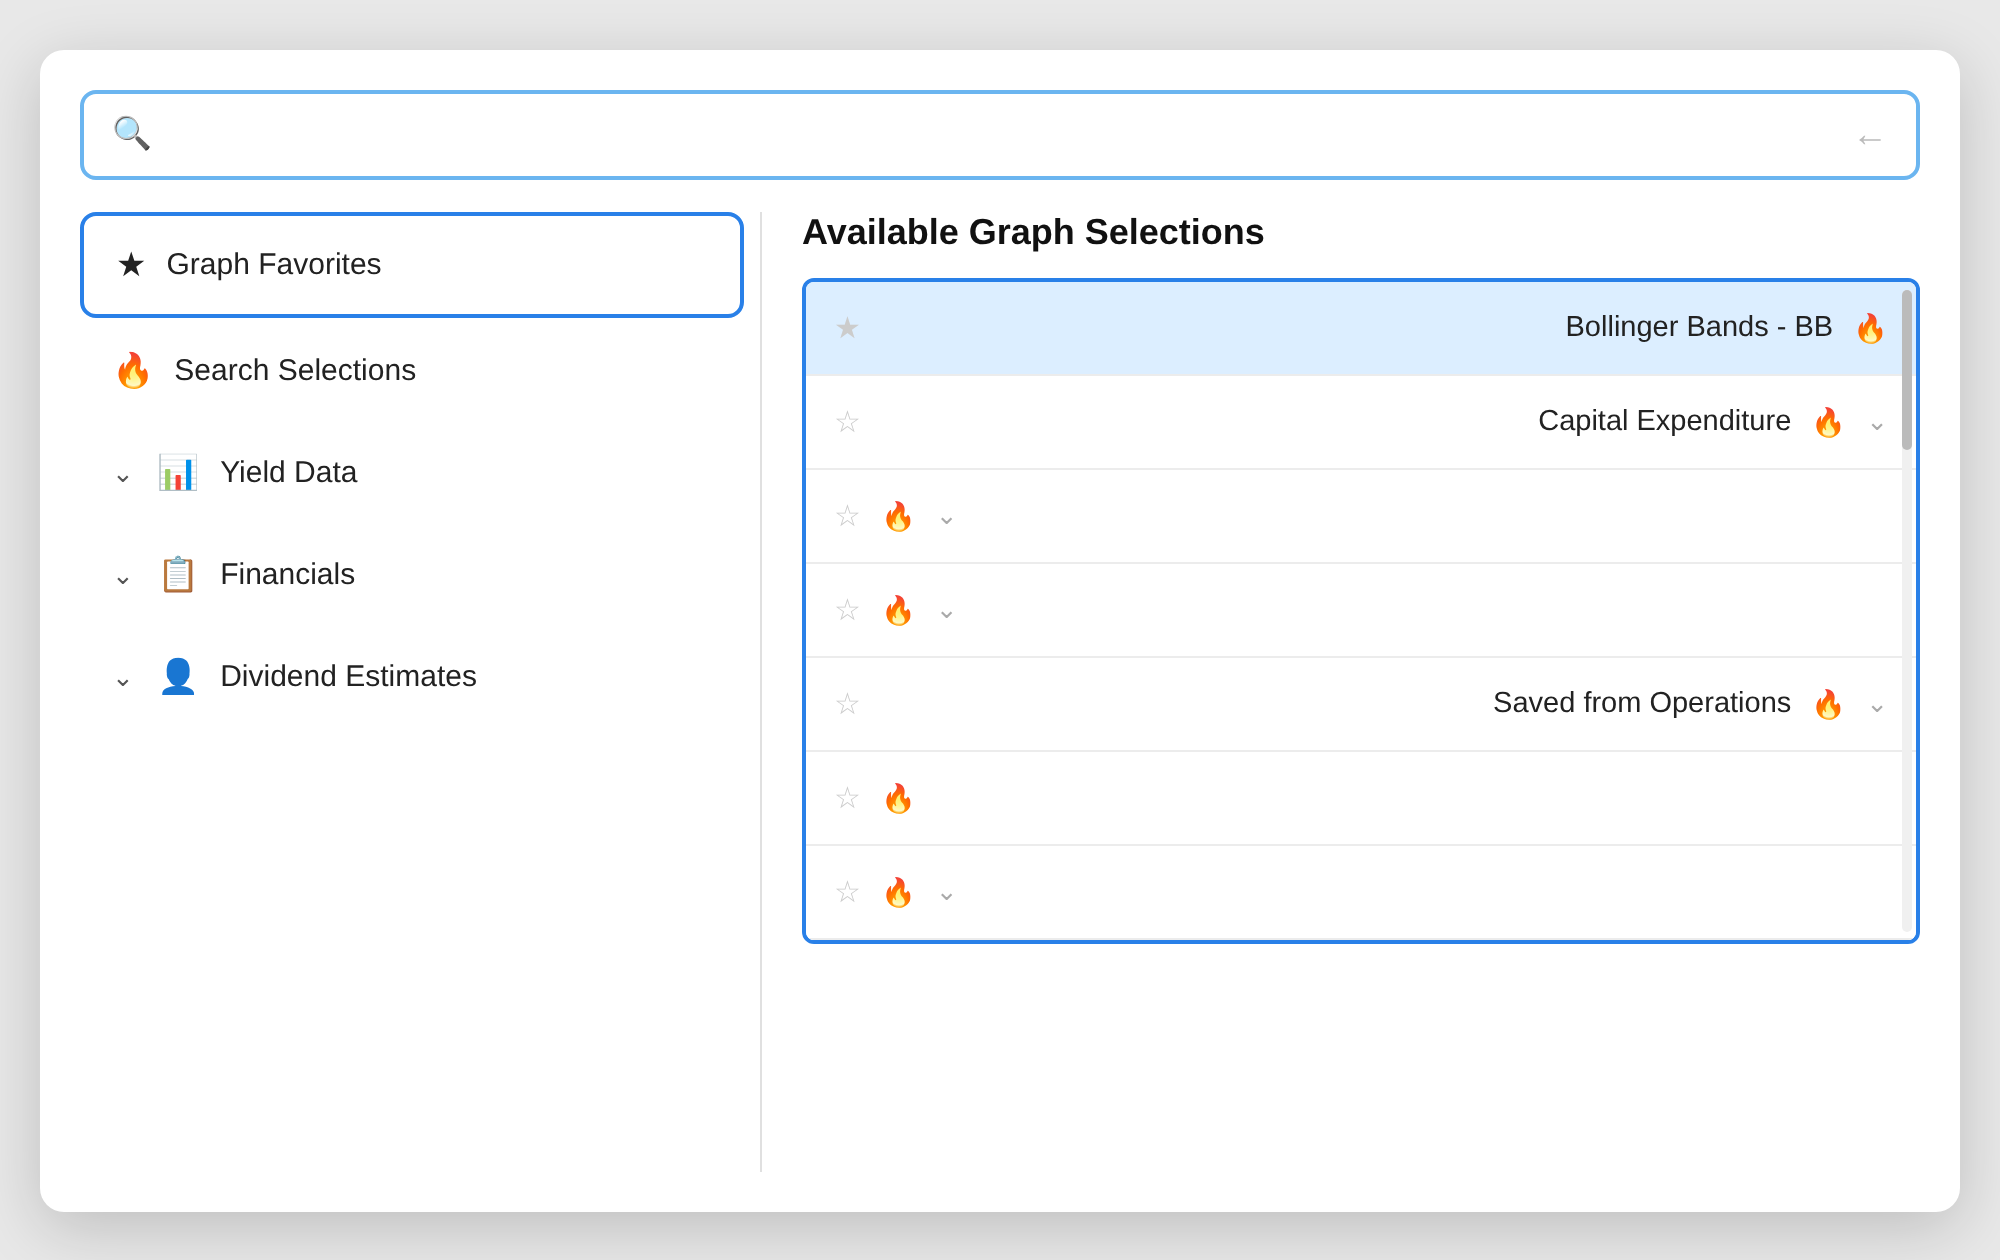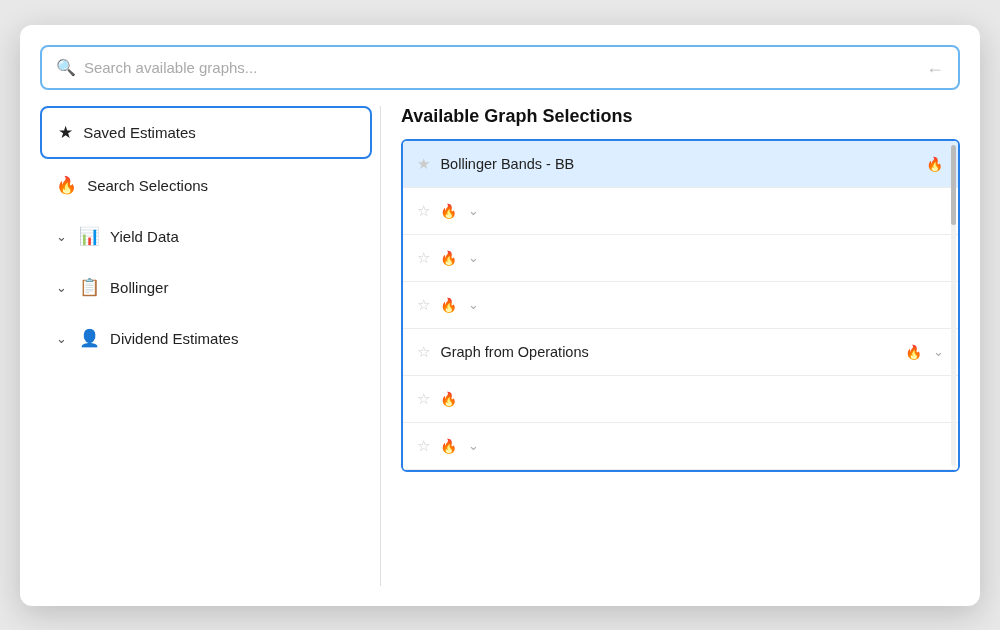--- a/index.html
+++ b/index.html
@@ -160,20 +160,21 @@
 
     .graph-item .star-icon {
       font-size: 15px;
       color: #ccc;
       flex-shrink: 0;
     }
 
     .graph-item .item-name {
       flex: 1;
       font-size: 14.5px;
+      text-align: right;
     }
 
     .graph-item .fire-icon {
       color: #e87230;
       font-size: 14px;
     }
 
     .graph-item .chevron-icon {
       color: #aaa;
       font-size: 13px;
@@ -199,48 +200,47 @@
       top: 0;
     }
   </style>
 </head>
 <body>
 
 <div class="modal">
 
   <div class="search-bar">
     <span class="search-icon-wrap">🔍</span>
-    <input class="search-input" type="text" placeholder="Search available graphs..." style="">
     <span class="menu-icon-wrap">←</span>
   </div>
 
   <div class="body-layout">
 
     <div class="sidebar">
 
       <div class="sidebar-item active">
         <span class="item-icon">★</span>
-        <span>Saved Estimates</span>
+        <span>Graph Favorites</span>
       </div>
 
       <div class="sidebar-item">
         <span class="item-icon">🔥</span>
         <span>Search Selections</span>
       </div>
 
       <div class="sidebar-item has-chevron">
         <span class="chevron">⌄</span>
         <span class="item-icon">📊</span>
         <span>Yield Data</span>
       </div>
 
       <div class="sidebar-item has-chevron">
         <span class="chevron">⌄</span>
         <span class="item-icon">📋</span>
-        <span>Bollinger</span>
+        <span>Financials</span>
       </div>
 
       <div class="sidebar-item has-chevron">
         <span class="chevron">⌄</span>
         <span class="item-icon">👤</span>
         <span>Dividend Estimates</span>
       </div>
 
     </div>
 
@@ -250,39 +250,40 @@
       <div class="graph-list">
 
         <div class="graph-item highlighted">
           <span class="star-icon">★</span>
           <span class="item-name">Bollinger Bands - BB</span>
           <span class="fire-icon">🔥</span>
         </div>
 
         <div class="graph-item">
           <span class="star-icon">☆</span>
-          <span class="fire-icon">🔥</span>
-          <span class="chevron-icon">⌄</span>
-        </div>
-
-        <div class="graph-item">
-          <span class="star-icon">☆</span>
-          <span class="fire-icon">🔥</span>
-          <span class="chevron-icon">⌄</span>
-        </div>
-
-        <div class="graph-item">
-          <span class="star-icon">☆</span>
-          <span class="fire-icon">🔥</span>
-          <span class="chevron-icon">⌄</span>
-        </div>
-
-        <div class="graph-item">
-          <span class="star-icon">☆</span>
-          <span class="item-name">Graph from Operations</span>
+          <span class="item-name">Capital Expenditure</span>
+          <span class="fire-icon">🔥</span>
+          <span class="chevron-icon">⌄</span>
+        </div>
+
+        <div class="graph-item">
+          <span class="star-icon">☆</span>
+          <span class="fire-icon">🔥</span>
+          <span class="chevron-icon">⌄</span>
+        </div>
+
+        <div class="graph-item">
+          <span class="star-icon">☆</span>
+          <span class="fire-icon">🔥</span>
+          <span class="chevron-icon">⌄</span>
+        </div>
+
+        <div class="graph-item">
+          <span class="star-icon">☆</span>
+          <span class="item-name">Saved from Operations</span>
           <span class="fire-icon">🔥</span>
           <span class="chevron-icon">⌄</span>
         </div>
 
         <div class="graph-item">
           <span class="star-icon">☆</span>
           <span class="fire-icon">🔥</span>
         </div>
 
         <div class="graph-item">

